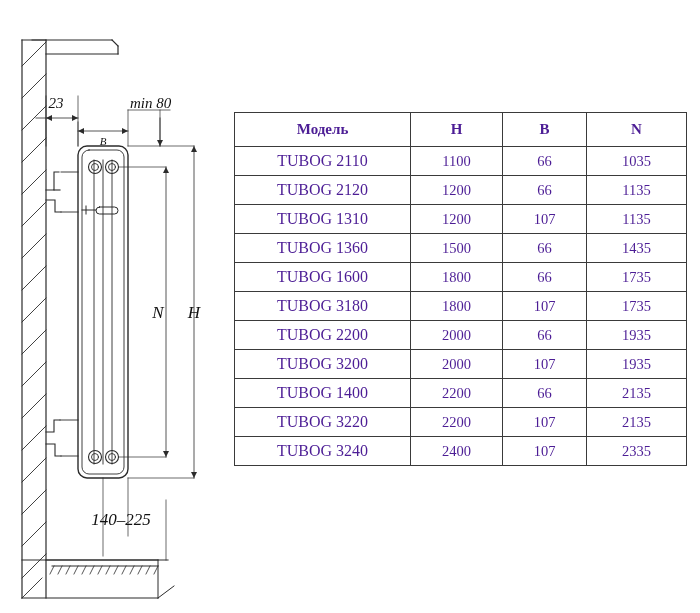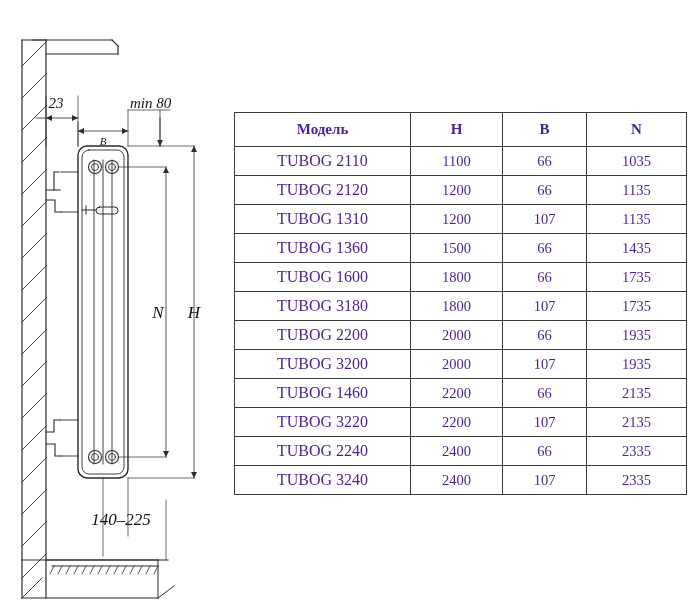--- a/index.html
+++ b/index.html
@@ -287,36 +287,30 @@
           <td>66</td>
           <td>1935</td>
         </tr>
         <tr>
           <td class="model">TUBOG 3200</td>
           <td>2000</td>
           <td>107</td>
           <td>1935</td>
         </tr>
         <tr>
-          <td class="model">TUBOG 1460</td>
+          <td class="model">TUBOG 1400</td>
           <td>2200</td>
           <td>66</td>
           <td>2135</td>
         </tr>
         <tr>
           <td class="model">TUBOG 3220</td>
           <td>2200</td>
           <td>107</td>
           <td>2135</td>
-        </tr>
-        <tr>
-          <td class="model">TUBOG 2240</td>
-          <td>2400</td>
-          <td>66</td>
-          <td>2335</td>
         </tr>
         <tr>
           <td class="model">TUBOG 3240</td>
           <td>2400</td>
           <td>107</td>
           <td>2335</td>
         </tr>
       </tbody>
     </table>
   </div>

